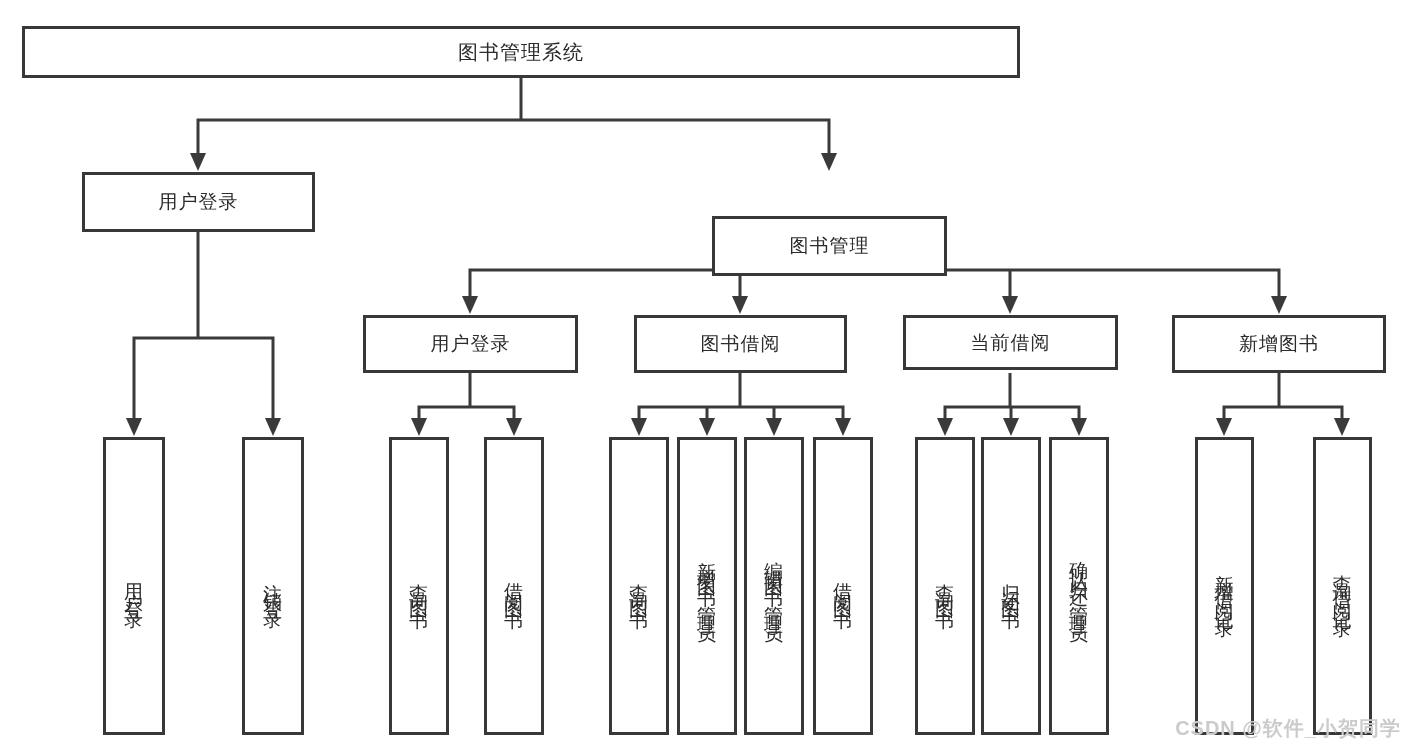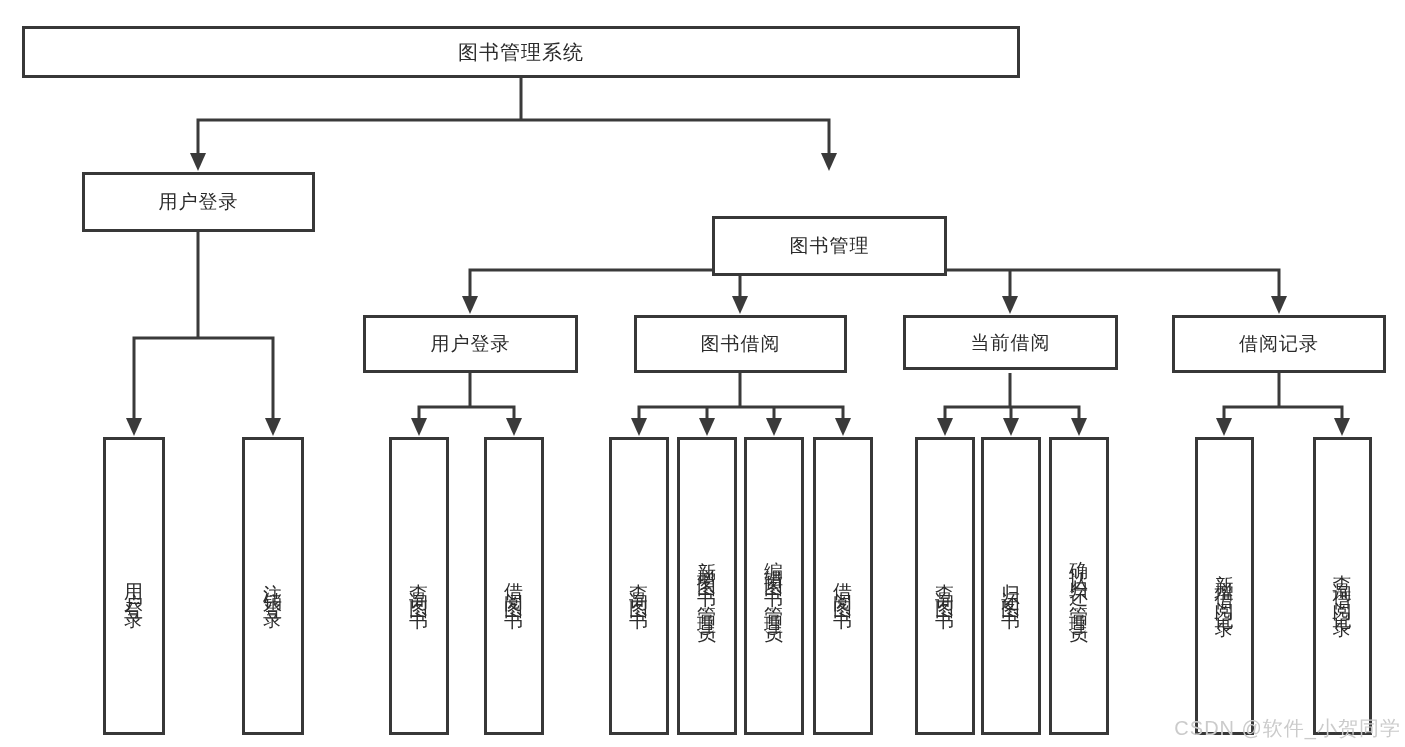--- a/index.html
+++ b/index.html
@@ -49,20 +49,21 @@
   }
   .watermark {
     position: absolute;
     top: 715px;
     right: 4px;
     font-size: 20px;
     color: #cbcbcb;
     letter-spacing: 1px;
     z-index: 5;
     white-space: nowrap;
+    font-weight: bold;
   }
 </style>
 </head>
 <body>
 
 <div class="canvas">
 
   <svg class="edges" width="1405" height="747" viewBox="0 0 1405 747">
     <g stroke="#3a3a3a" stroke-width="3" fill="none">
       <path d="M521 66 V120 M196.5 120 H830.5 M198 120 V154 M829 120 V154"></path>
@@ -97,21 +98,21 @@
   </svg>
 
   <div class="hbox root-box" style="left:22px; top:26px; width:998px; height:52px;">图书管理系统</div>
 
   <div class="hbox" style="left:82px; top:172px; width:233px; height:60px;">用户登录</div>
   <div class="hbox" style="left:712px; top:172px; width:235px; height:60px;margin-top:44px;">图书管理</div>
 
   <div class="hbox" style="left:363px; top:315px; width:215px; height:58px;">用户登录</div>
   <div class="hbox" style="left:634px; top:315px; width:213px; height:58px;">图书借阅</div>
   <div class="hbox" style="left:903px; top:315px; width:215px; height:55px;">当前借阅</div>
-  <div class="hbox" style="left:1172px; top:315px; width:214px; height:58px;">借阅记录</div>
+  <div class="hbox" style="left:1172px; top:315px; width:214px; height:58px;">新增图书</div>
 
   <div class="vbox" style="left:103px; top:437px; width:62px; height:298px;">用户登录</div>
   <div class="vbox" style="left:242px; top:437px; width:62px; height:298px;">注销登录</div>
 
   <div class="vbox" style="left:389px; top:437px; width:60px; height:298px;">查询图书</div>
   <div class="vbox" style="left:484px; top:437px; width:60px; height:298px;">借阅图书</div>
 
   <div class="vbox" style="left:609px; top:437px; width:60px; height:298px;">查询图书</div>
   <div class="vbox" style="left:677px; top:437px; width:60px; height:298px;">新增图书（管理员）</div>
   <div class="vbox" style="left:744px; top:437px; width:60px; height:298px;">编辑图书（管理员）</div>

